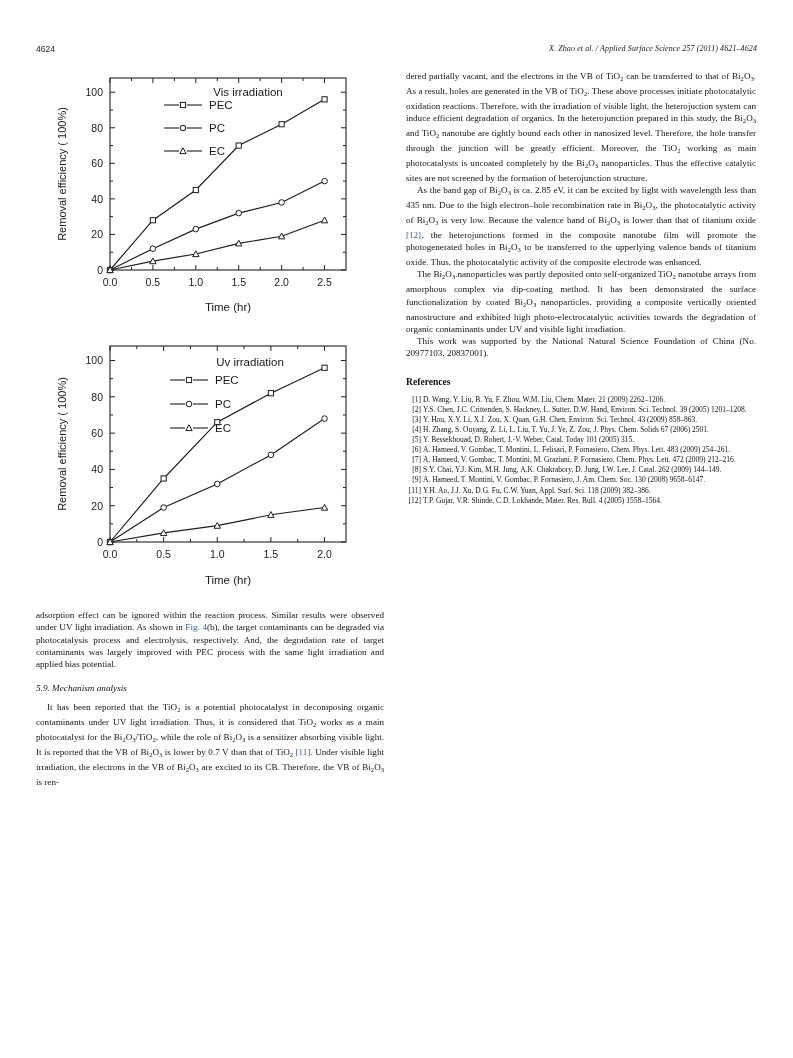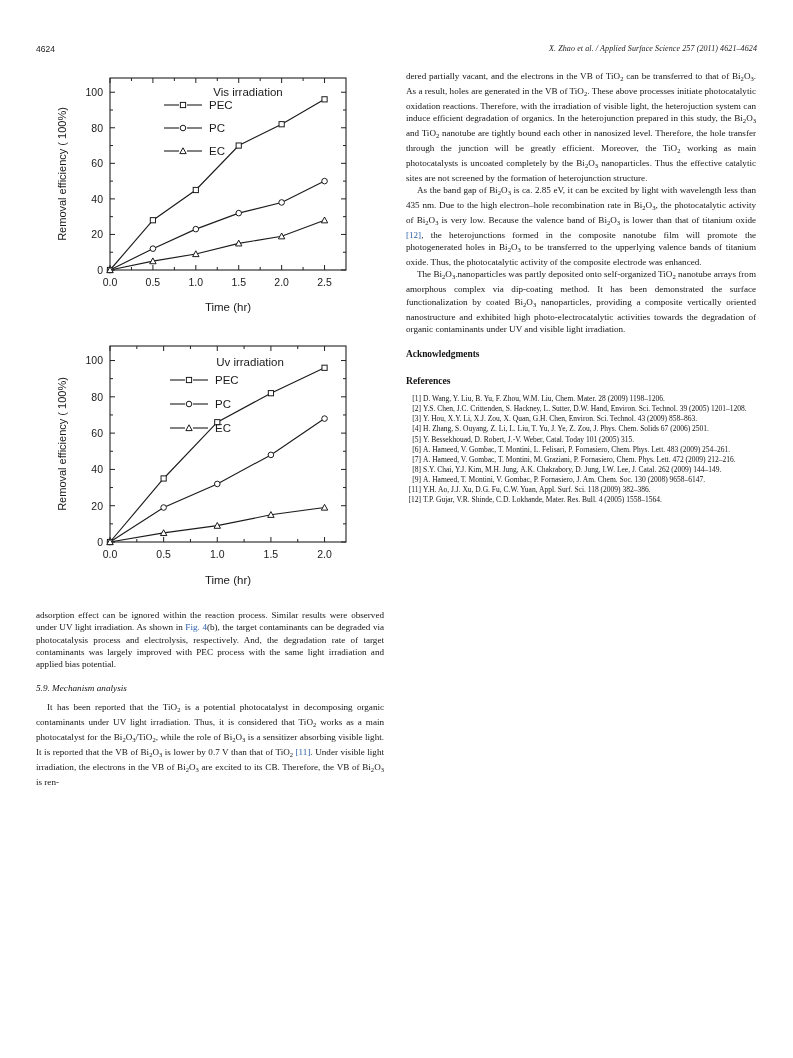--- a/index.html
+++ b/index.html
@@ -396,27 +396,27 @@
 
   <div class="col-right">
 
     <p class="body noindent"><span>dered partially vacant, and the electrons in the VB of TiO</span><sub>2</sub><span> can be transferred to that of Bi</span><sub>2</sub>O<sub>3</sub><span>. As a result, holes are generated in the VB of TiO</span><sub>2</sub><span>. These above processes initiate photocatalytic oxidation reactions. Therefore, with the irradiation of visible light, the heterojuction system can induce efficient degradation of organics. In the heterojunction prepared in this study, the Bi</span><sub>2</sub>O<sub>3</sub><span> and TiO</span><sub>2</sub><span> nanotube are tightly bound each other in nanosized level. Therefore, the hole transfer through the junction will be greatly efficient. Moreover, the TiO</span><sub>2</sub><span> working as main photocatalysts is uncoated completely by the Bi</span><sub>2</sub>O<sub>3</sub><span> nanoparticles. Thus the effective catalytic sites are not screened by the formation of heterojunction structure.</span></p>
 
     <p class="body"><span>As the band gap of Bi</span><sub>2</sub>O<sub>3</sub><span> is ca. 2.85 eV, it can be excited by light with wavelength less than 435 nm. Due to the high electron–hole recombination rate in Bi</span><sub>2</sub>O<sub>3</sub><span>, the photocatalytic activity of Bi</span><sub>2</sub>O<sub>3</sub><span> is very low. Because the valence band of Bi</span><sub>2</sub>O<sub>3</sub><span> is lower than that of titanium oxide </span><span class="link">[12]</span><span>, the heterojunctions formed in the composite nanotube film will promote the photogenerated holes in Bi</span><sub>2</sub>O<sub>3</sub><span> to be transferred to the upperlying valence bands of titanium oxide. Thus, the photocatalytic activity of the composite electrode was enhanced.</span></p>
 
 
     <p class="body"><span>The Bi</span><sub>2</sub><span>O</span><sub>3</sub><span>.nanoparticles was partly deposited onto self-organized TiO</span><sub>2</sub><span> nanotube arrays from amorphous complex via dip-coating method. It has been demonstrated the surface functionalization by coated Bi</span><sub>2</sub>O<sub>3</sub><span> nanoparticles, providing a composite vertically oriented nanostructure and exhibited high photo-electrocatalytic activities towards the degradation of organic contaminants under UV and visible light irradiation.</span></p>
 
-    <h2 class="ack-head">Acknowledgments</h2>
-
+
+    <p class="body">This work was supported by the National Natural Science Foundation of China (No. 20977103, 20837001).</p>
 
     <h2 class="ref-head">References</h2>
 
     <ol class="refs" id="reference-list">
-        <li class="ref"><span class="num">[1]</span><span>D. Wang, Y. Liu, B. Yu, F. Zhou, W.M. Liu, Chem. Mater. 28 (2009) 1198–1206.</span></li>
+        <li class="ref"><span class="num">[1]</span><span>D. Wang, Y. Liu, B. Yu, F. Zhou, W.M. Liu, Chem. Mater. 21 (2009) 2262–1206.</span></li>
         <li class="ref"><span class="num">[2]</span><span>Y.S. Chen, J.C. Crittenden, S. Hackney, L. Sutter, D.W. Hand, Environ. Sci. Technol. 39 (2005) 1201–1208.</span></li>
         <li class="ref"><span class="num">[3]</span><span>Y. Hou, X.Y. Li, X.J. Zou, X. Quan, G.H. Chen, Environ. Sci. Technol. 43 (2009) 858–863.</span></li>
         <li class="ref"><span class="num">[4]</span><span>H. Zhang, S. Ouyang, Z. Li, L. Liu, T. Yu, J. Ye, Z. Zou, J. Phys. Chem. Solids 67 (2006) 2501.</span></li>
         <li class="ref"><span class="num">[5]</span><span>Y. Bessekhouad, D. Robert, J.-V. Weber, Catal. Today 101 (2005) 315.</span></li>
         <li class="ref"><span class="num">[6]</span><span>A. Hameed, V. Gombac, T. Montini, L. Felisari, P. Fornasiero, Chem. Phys. Lett. 483 (2009) 254–261.</span></li>
         <li class="ref"><span class="num">[7]</span><span>A. Hameed, V. Gombac, T. Montini, M. Graziani, P. Fornasiero, Chem. Phys. Lett. 472 (2009) 212–216.</span></li>
         <li class="ref"><span class="num">[8]</span><span>S.Y. Chai, Y.J. Kim, M.H. Jung, A.K. Chakrabory, D. Jung, I.W. Lee, J. Catal. 262 (2009) 144–149.</span></li>
         <li class="ref"><span class="num">[9]</span><span>A. Hameed, T. Montini, V. Gombac, P. Fornasiero, J. Am. Chem. Soc. 130 (2008) 9658–6147.</span></li>
         <li class="ref"><span class="num">[11]</span><span>Y.H. Ao, J.J. Xu, D.G. Fu, C.W. Yuan, Appl. Surf. Sci. 118 (2009) 382–386.</span></li>
         <li class="ref"><span class="num">[12]</span><span>T.P. Gujar, V.R. Shinde, C.D. Lokhande, Mater. Res. Bull. 4 (2005) 1558–1564.</span></li>

